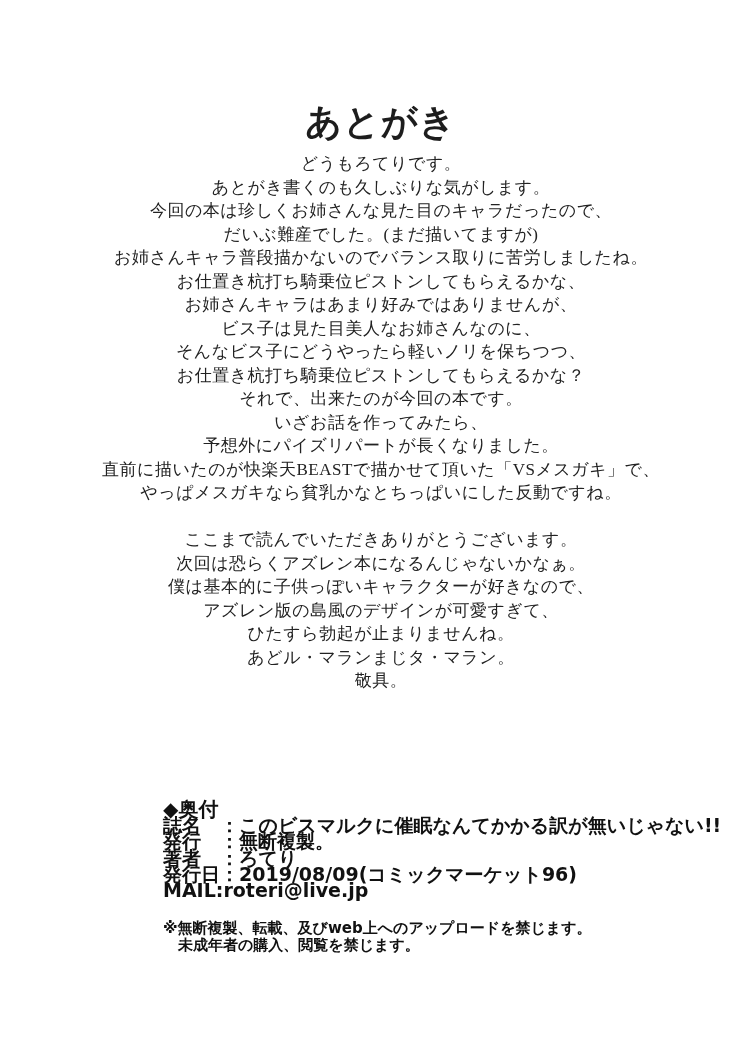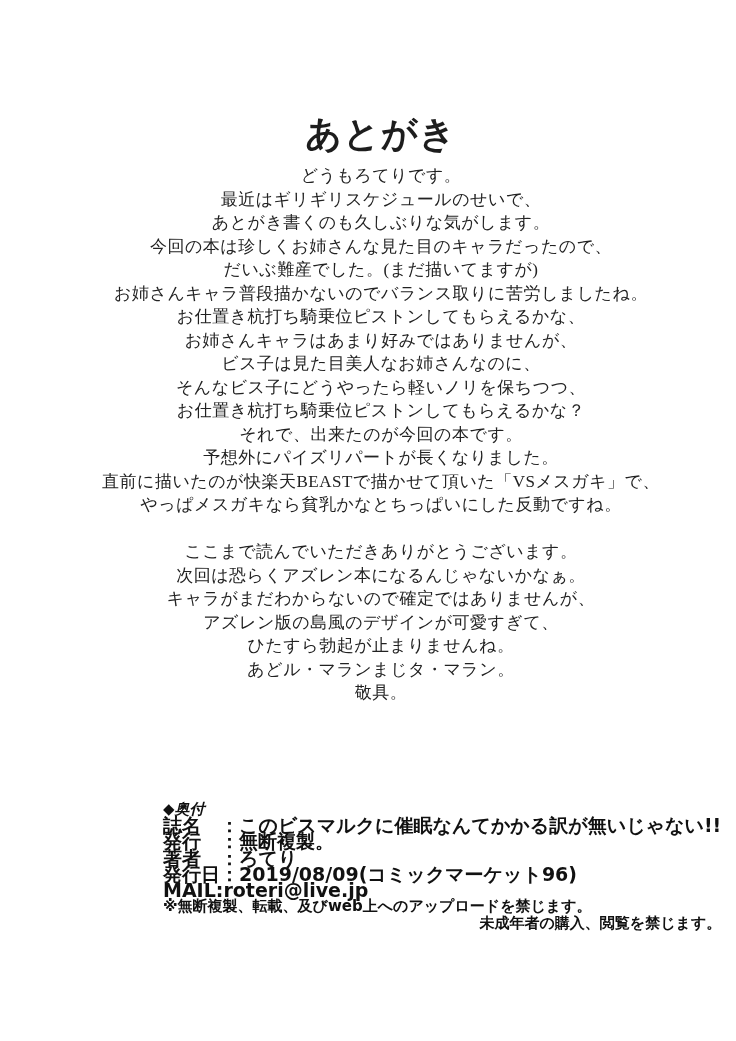--- a/index.html
+++ b/index.html
@@ -8,21 +8,21 @@
     width: 736px;
     height: 1041px;
     background: #ffffff;
     overflow: hidden;
     font-family: "Liberation Serif", "DejaVu Serif", serif;
     color: #222222;
   }
   
   .afterword {
     position: absolute;
-    top: 12px; left: 0; right: 0;
+    top: 0; left: 0; right: 0;
     padding-top: 104px;
     padding-left: 26px;
     text-align: center;
   }
   .title {
     margin: 0;
     font-size: 36px;
     font-weight: 700;
     line-height: 1.0;
     letter-spacing: 1px;
@@ -41,71 +41,70 @@
   .colophon {
     position: absolute;
     top: 801px;
     left: 163px;
     text-align: left;
     font-family: "DejaVu Sans", "Liberation Sans", sans-serif;
     font-weight: 700;
     color: #111111;
   }
   .colophon-header {
-    font-size: 15px;
+    font-size: 20px;
     line-height: 16.2px;
-    font-style: italic;
   }
   .colophon-row {
     font-size: 19px;
     line-height: 16.2px;
     letter-spacing: 0px;
     white-space: nowrap;
   }
   .notices {
-    margin-top: 0;
+    margin-top: 22px;
   }
   .notice-line {
     font-size: 15px;
     line-height: 16.8px;
     white-space: nowrap;
   }
-  .notice-line.indent { padding-left: 15px; text-align: right; }
+  .notice-line.indent { padding-left: 15px; }
 </style>
 </head>
 <body>
 
 <div class="page">
 
   <div class="afterword">
     <h1 class="title">あとがき</h1>
 
     <div class="body-block">
       <div class="para">
         <div class="line">どうもろてりです。</div>
-        <div class="line">最近はギリギリスケジュールのせいで、</div>
         <div class="line">あとがき書くのも久しぶりな気がします。</div>
         <div class="line">今回の本は珍しくお姉さんな見た目のキャラだったので、</div>
         <div class="line">だいぶ難産でした。(まだ描いてますが)</div>
         <div class="line">お姉さんキャラ普段描かないのでバランス取りに苦労しましたね。</div>
         <div class="line">お仕置き杭打ち騎乗位ピストンしてもらえるかな、</div>
         <div class="line">お姉さんキャラはあまり好みではありませんが、</div>
         <div class="line">ビス子は見た目美人なお姉さんなのに、</div>
         <div class="line">そんなビス子にどうやったら軽いノリを保ちつつ、</div>
         <div class="line">お仕置き杭打ち騎乗位ピストンしてもらえるかな？</div>
         <div class="line">それで、出来たのが今回の本です。</div>
+        <div class="line">いざお話を作ってみたら、</div>
         <div class="line">予想外にパイズリパートが長くなりました。</div>
         <div class="line">直前に描いたのが快楽天BEASTで描かせて頂いた「VSメスガキ」で、</div>
         <div class="line">やっぱメスガキなら貧乳かなとちっぱいにした反動ですね。</div>
       </div>
 
       <div class="para">
         <div class="line">ここまで読んでいただきありがとうございます。</div>
         <div class="line">次回は恐らくアズレン本になるんじゃないかなぁ。</div>
-        <div class="line">キャラがまだわからないので確定ではありませんが、</div>
+        <div class="line">僕は基本的に子供っぽいキャラクターが好きなので、</div>
         <div class="line">アズレン版の島風のデザインが可愛すぎて、</div>
         <div class="line">ひたすら勃起が止まりませんね。</div>
         <div class="line">あどル・マランまじタ・マラン。</div>
         <div class="line">敬具。</div>
       </div>
     </div>
   </div>
 
   <div class="colophon">
     <div class="colophon-header">◆奥付</div>

